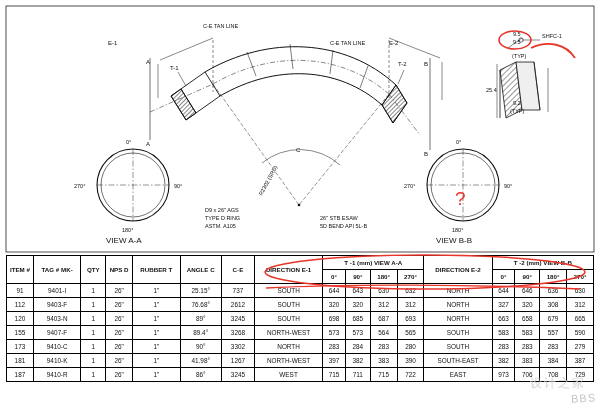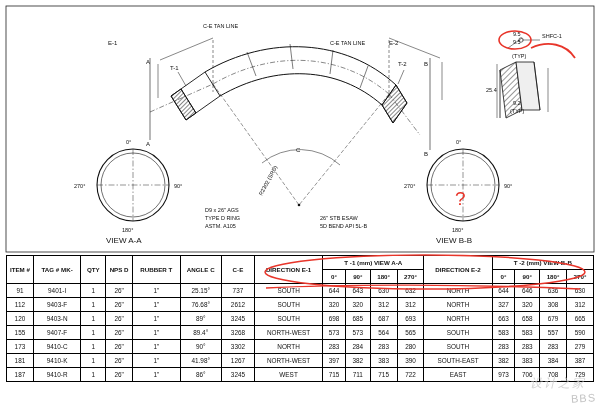--- a/index.html
+++ b/index.html
@@ -44,21 +44,20 @@
     font-size:11px;color:#b9b9b9;letter-spacing:1px;
     font-family:"Liberation Sans",sans-serif;
     transform:rotate(-3deg);
     opacity:.85;
   }
   .watermark2{
     position:absolute;right:14px;bottom:14px;
     font-size:12px;color:#c9c9c9;letter-spacing:2px;
     font-family:"Liberation Sans",sans-serif;
     opacity:.8;
-    font-style:italic;
   }
 </style>
 </head>
 <body>
 
 <div id="root">
 
   <svg class="layer" viewBox="0 0 600 406">
     <defs>
       <pattern id="hatch" width="4" height="4" patternTransform="rotate(45)" patternUnits="userSpaceOnUse">

